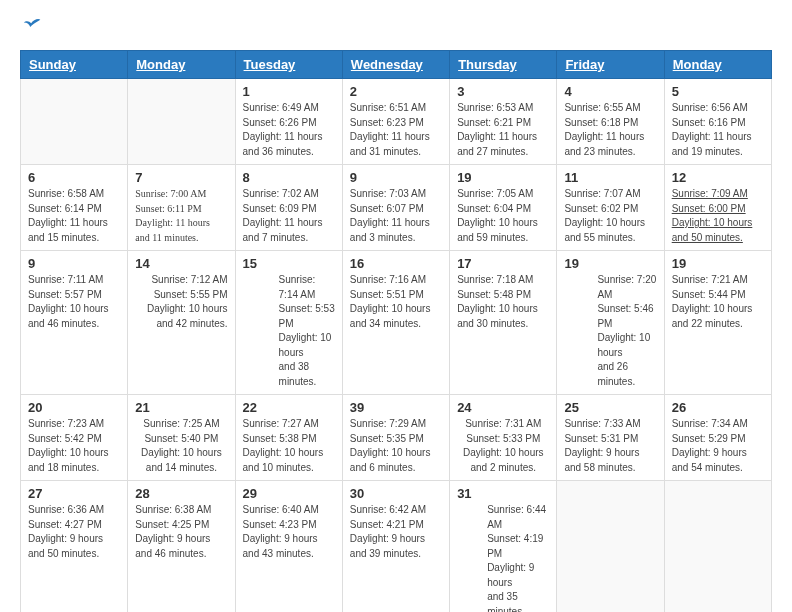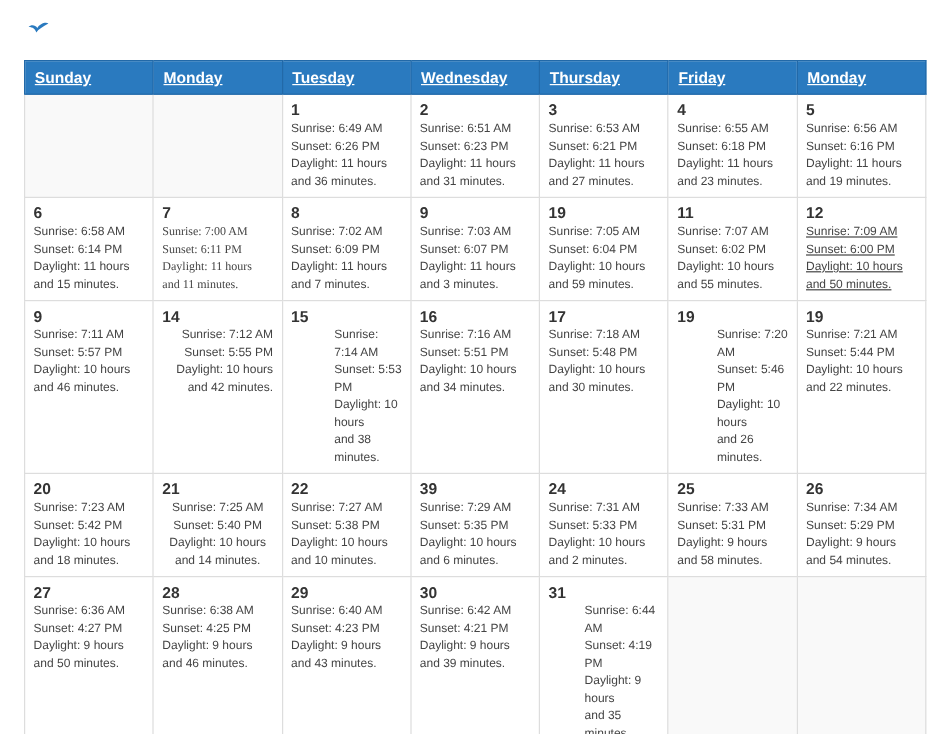--- a/index.html
+++ b/index.html
@@ -289,21 +289,21 @@
         </td>
         <td>
           <span class="day-number">39</span>
           <div class="day-info" style="white-space: pre-line;">Sunrise: 7:29 AM
 Sunset: 5:35 PM
 Daylight: 10 hours
 and 6 minutes.</div>
         </td>
         <td>
           <span class="day-number">24</span>
-          <div class="day-info" style="white-space: pre-line;">Sunrise: 7:31 AM
+          <div class="day-info" style="white-space: pre-line; text-align: center;">Sunrise: 7:31 AM
 Sunset: 5:33 PM
 Daylight: 10 hours
 and 2 minutes.</div>
         </td>
         <td>
           <span class="day-number">25</span>
           <div class="day-info" style="white-space: pre-line;">Sunrise: 7:33 AM
 Sunset: 5:31 PM
 Daylight: 9 hours
 and 58 minutes.</div>

